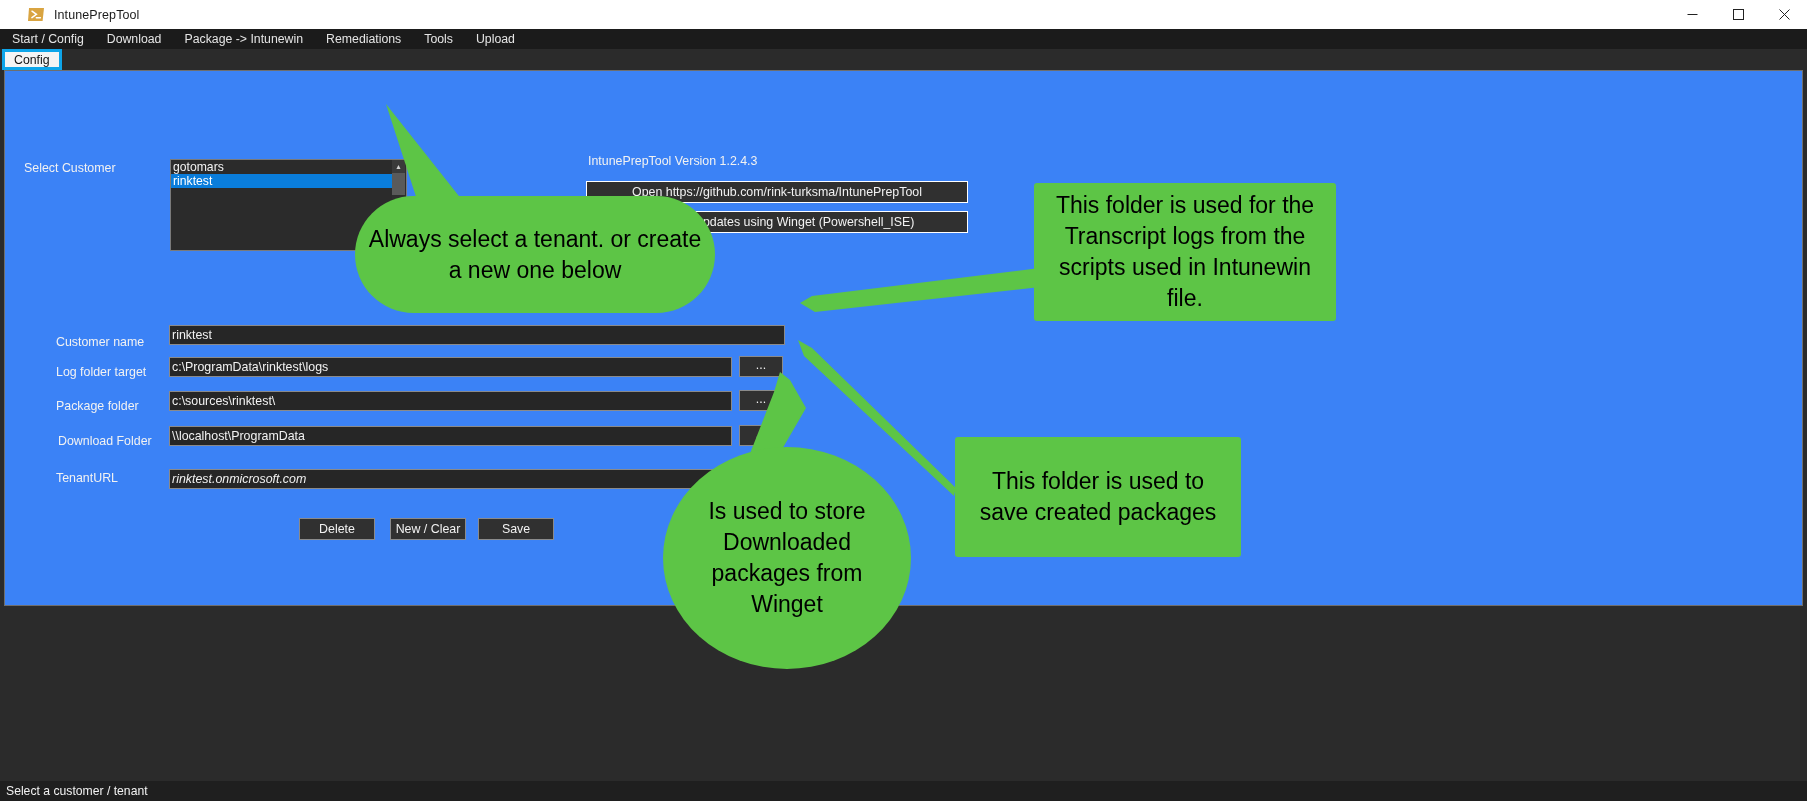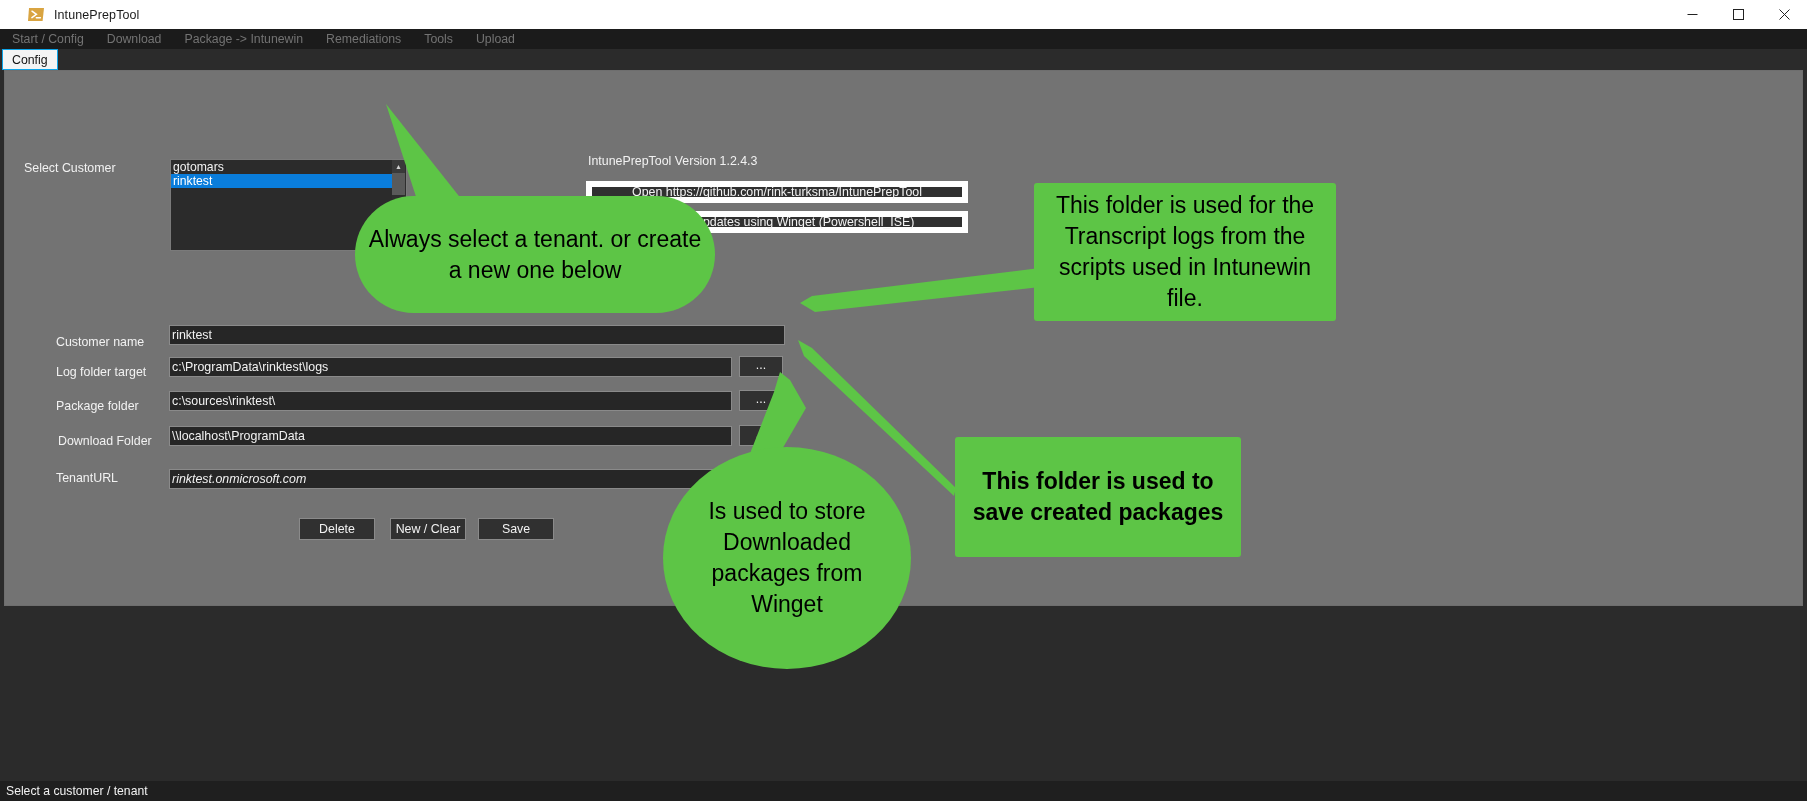--- a/index.html
+++ b/index.html
@@ -48,21 +48,21 @@
 
   
   .menubar {
     position: absolute; left: 0; top: 29px;
     width: 1807px; height: 20px;
     background: #1b1b1b;
     display: flex; align-items: center;
     padding-left: 7px;
   }
   .menu-item {
-    color: #737373;
+    color: #e5e5e5;
     font-size: 12.3px;
     padding: 1px 11px 2px 5px;
     margin-right: 7px;
     white-space: nowrap;
     line-height: 16px;
   }
 
   
   .tabstrip {
     position: absolute; left: 0; top: 49px;
@@ -70,29 +70,29 @@
     background: #2b2b2b;
   }
   .tab {
     position: absolute; left: 2px; top: 0;
     height: 21px; min-width: 42px;
     background: #f4f4f4;
     color: #111;
     font-size: 12.3px;
     display: flex; align-items: center; justify-content: center;
     padding: 0 9px;
-    border: 1px solid #0ea5e9;
+    border: 3px solid #0ea5e9;
   }
 
   
   .client {
     position: absolute;
     left: 4px; top: 70px;
     width: 1799px; height: 536px;
-    background: #737373;
+    background: #3b82f6;
     border: 1px solid #6e6e6e;
   }
 
   .lbl {
     position: absolute;
     color: #f2f2f2;
     font-size: 12.4px;
     white-space: nowrap;
   }
 
@@ -140,21 +140,21 @@
 
   
   .version {
     position: absolute;
     left: 583px; top: 83px;
     color: #f2f2f2; font-size: 12.4px;
   }
   .wbtn {
     position: absolute;
     background: #303030;
-    border: 6px solid #ffffff;
+    border: 1px solid #ffffff;
     color: #f2f2f2;
     font-size: 12.4px;
     display: flex; align-items: center; justify-content: center;
     white-space: nowrap;
   }
   #btn-github { left: 581px; top: 110px; width: 382px; height: 22px; }
   #btn-winget { left: 581px; top: 140px; width: 382px; height: 22px; }
 
   
   .tinput {
@@ -322,21 +322,21 @@
 
     <path d="M960,470 L960,492 L812,348 L798,340 L804,356 L954,496 Z" fill="#5dc546"></path>
 
     <path d="M770,470 L806,408 L790,380 L780,372 L774,392 L742,474 Z" fill="#5dc546"></path>
   </svg>
 
   <div class="callout round" style="left:355px; top:196px; width:360px; height:117px;">Always select a tenant. or create a new one below</div>
 
   <div class="callout rect" style="left:1034px; top:183px; width:302px; height:138px;">This folder is used for the Transcript logs from the scripts used in Intunewin file.</div>
 
-  <div class="callout rect" style="left:955px; top:437px; width:286px; height:120px;font-weight:bold;">This folder is used to save created packages</div>
+  <div class="callout rect" style="left:955px; top:437px; width:286px; height:120px;">This folder is used to save created packages</div>
 
   <div class="callout ellipse" style="left:663px; top:447px; width:248px; height:222px;">Is used to store Downloaded packages from Winget</div>
 
   <div class="statusbar">
     <span>Select a customer / tenant</span>
   </div>
 
 </div>
 
 </body></html>

